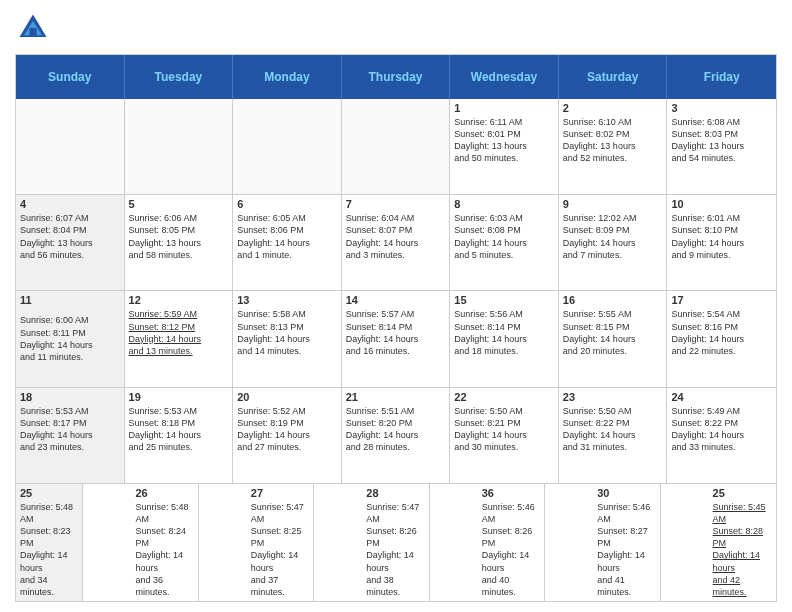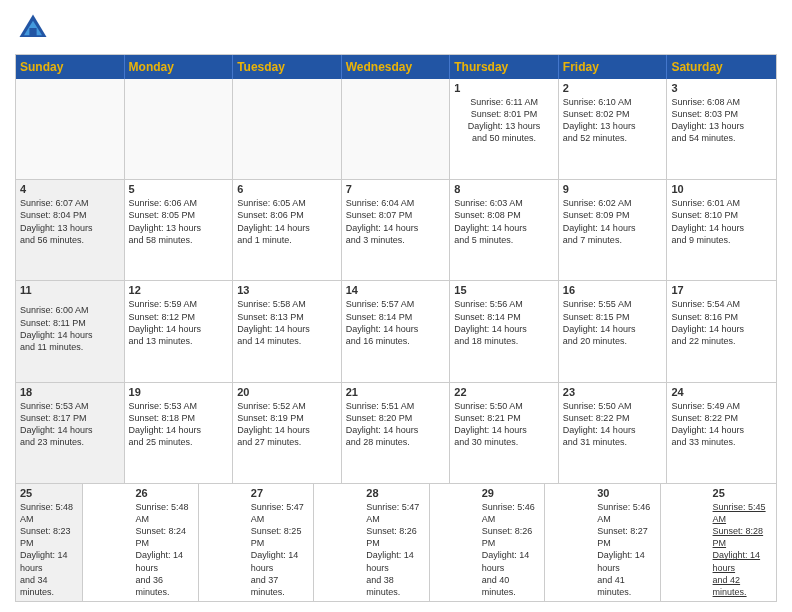--- a/index.html
+++ b/index.html
@@ -64,24 +64,25 @@
       display: flex;
       flex-direction: column;
       border: 1px solid #ccc;
     }
     .cal-header {
       display: grid;
       grid-template-columns: repeat(7, 1fr);
       background: #2255a4;
     }
     .cal-header-cell {
-      color: #eab308;
+      color: #7dd3fc;
       font-size: 12px;
       font-weight: bold;
-      padding: 5px 4px;
+      padding: 15px 4px;
+      text-align: center;
       border-right: 1px solid #4477cc;
     }
     .cal-header-cell:last-child { border-right: none; }
     .cal-body {
       display: flex;
       flex-direction: column;
       flex: 1;
     }
     .cal-row {
       display: grid;
@@ -131,36 +132,36 @@
     </div>
     <div class="title-area">
       <div class="title-month"></div>
       <div class="title-location"></div>
     </div>
   </div>
 
   <div class="calendar">
     <div class="cal-header">
     <div class="cal-header-cell">Sunday</div>
+        <div class="cal-header-cell">Tuesday</div>
         <div class="cal-header-cell">Monday</div>
-        <div class="cal-header-cell">Tuesday</div>
+        <div class="cal-header-cell">Thursday</div>
         <div class="cal-header-cell">Wednesday</div>
-        <div class="cal-header-cell">Thursday</div>
+        <div class="cal-header-cell">Saturday</div>
         <div class="cal-header-cell">Friday</div>
-        <div class="cal-header-cell">Saturday</div>
       </div>
     <div class="cal-body">
     <div class="cal-row">
           <div class="cal-cell empty"></div>
           <div class="cal-cell empty"></div>
           <div class="cal-cell empty"></div>
           <div class="cal-cell empty"></div>
           <div class="cal-cell">
             <span class="day-num">1</span>
-            <div class="cell-text" style="white-space: pre-line; text-align: center;">Sunrise: 6:11 AM
+            <div class="cell-text" style="white-space: pre-line;">Sunrise: 6:11 AM
 Sunset: 8:01 PM
 Daylight: 13 hours
 and 50 minutes.</div>
           </div>
           <div class="cal-cell">
             <span class="day-num">2</span>
             <div class="cell-text" style="white-space: pre-line;">Sunrise: 6:10 AM
 Sunset: 8:02 PM
 Daylight: 13 hours
 and 52 minutes.</div>
@@ -204,21 +205,21 @@
           </div>
           <div class="cal-cell">
             <span class="day-num">8</span>
             <div class="cell-text" style="white-space: pre-line;">Sunrise: 6:03 AM
 Sunset: 8:08 PM
 Daylight: 14 hours
 and 5 minutes.</div>
           </div>
           <div class="cal-cell">
             <span class="day-num">9</span>
-            <div class="cell-text" style="white-space: pre-line;">Sunrise: 6:02 AM
+            <div class="cell-text" style="white-space: pre-line;">Sunrise: 12:02 AM
 Sunset: 8:09 PM
 Daylight: 14 hours
 and 7 minutes.</div>
           </div>
           <div class="cal-cell">
             <span class="day-num">10</span>
             <div class="cell-text" style="white-space: pre-line;">Sunrise: 6:01 AM
 Sunset: 8:10 PM
 Daylight: 14 hours
 and 9 minutes.</div>
@@ -227,21 +228,21 @@
         <div class="cal-row">
           <div class="cal-cell shaded">
             <span class="day-num">11</span>
             <div class="cell-text" style="white-space: pre-line; margin-top: 8px;">Sunrise: 6:00 AM
 Sunset: 8:11 PM
 Daylight: 14 hours
 and 11 minutes.</div>
           </div>
           <div class="cal-cell">
             <span class="day-num">12</span>
-            <div class="cell-text" style="white-space: pre-line;">Sunrise: 5:59 AM
+            <div class="cell-text" style="white-space: pre-line; text-decoration: underline;">Sunrise: 5:59 AM
 Sunset: 8:12 PM
 Daylight: 14 hours
 and 13 minutes.</div>
           </div>
           <div class="cal-cell">
             <span class="day-num">13</span>
             <div class="cell-text" style="white-space: pre-line;">Sunrise: 5:58 AM
 Sunset: 8:13 PM
 Daylight: 14 hours
 and 14 minutes.</div>
@@ -349,21 +350,21 @@
 and 37 minutes.</div>
           </div>
           <div class="cal-cell">
             <span class="day-num">28</span>
             <div class="cell-text" style="white-space: pre-line;">Sunrise: 5:47 AM
 Sunset: 8:26 PM
 Daylight: 14 hours
 and 38 minutes.</div>
           </div>
           <div class="cal-cell">
-            <span class="day-num">29</span>
+            <span class="day-num">36</span>
             <div class="cell-text" style="white-space: pre-line;">Sunrise: 5:46 AM
 Sunset: 8:26 PM
 Daylight: 14 hours
 and 40 minutes.</div>
           </div>
           <div class="cal-cell">
             <span class="day-num">30</span>
             <div class="cell-text" style="white-space: pre-line;">Sunrise: 5:46 AM
 Sunset: 8:27 PM
 Daylight: 14 hours

